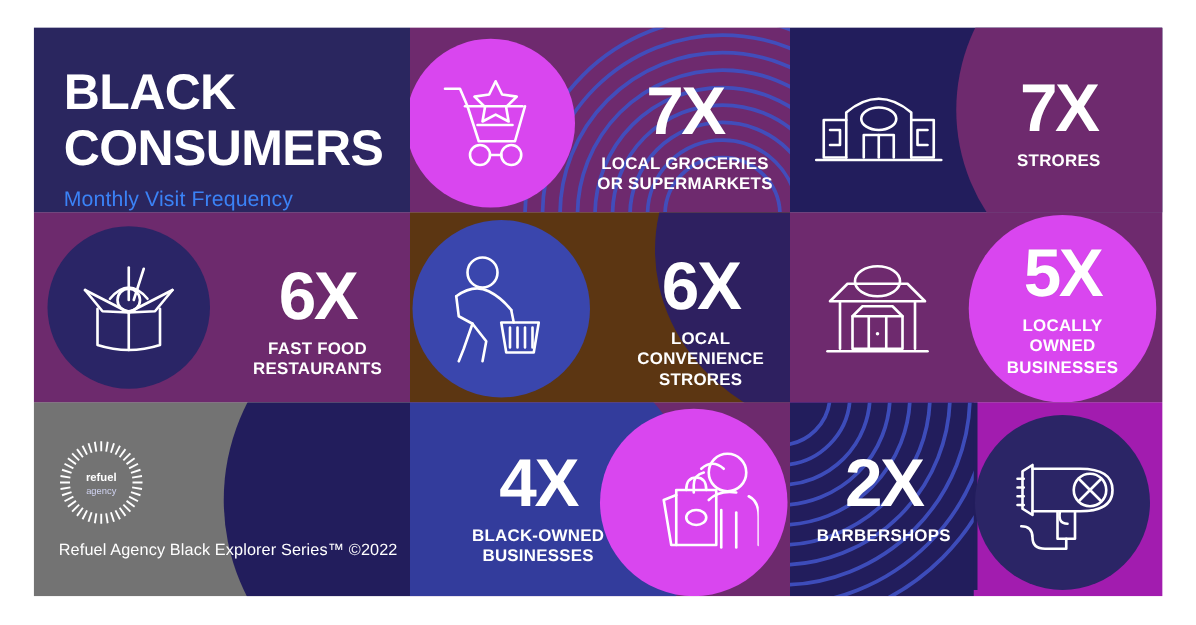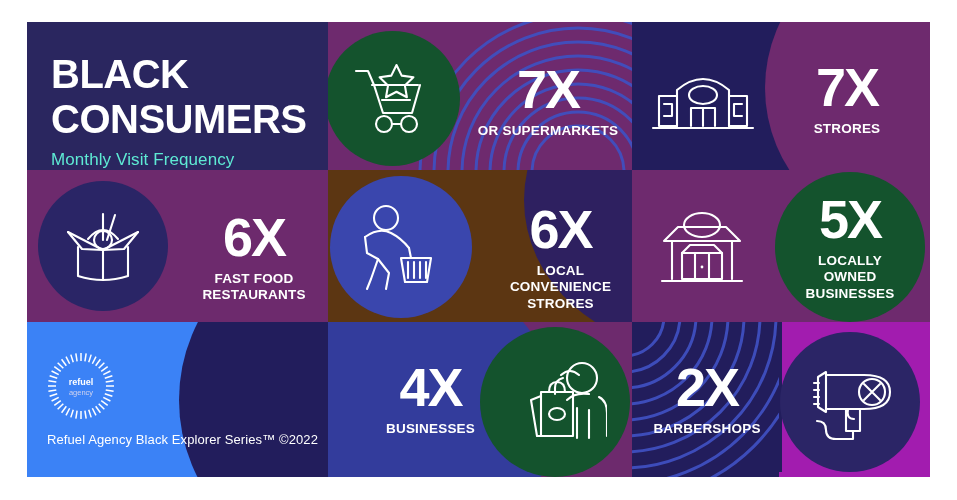--- a/index.html
+++ b/index.html
@@ -30,21 +30,21 @@
   .cell-inner {
     position: absolute;
     inset: 0;
   }
   
   .bg-navy      { background: #2a265f; }
   .bg-deepnavy  { background: #221d5c; }
   .bg-plum      { background: #6e2a6e; }
   .bg-magenta   { background: #6d2a6d; }
   .bg-brown     { background: #5c3612; }
-  .bg-royal     { background: #3b82f6; }
+  .bg-royal     { background: #737373; }
   .bg-blue      { background: #333c9c; }
   .bg-lav       { background: #a21caf; }
   .bg-darkviolet{ background: #2e2060; }
 
   
   .blob {
     position: absolute;
     border-radius: 50%;
   }
   .corner-wedge {
@@ -58,21 +58,21 @@
   .arc-ring { fill: none; stroke: #3f4fbf; stroke-width: 3; opacity: .95; }
 
   
   .icon-circle {
     position: absolute;
     border-radius: 50%;
     display: flex;
     align-items: center;
     justify-content: center;
   }
-  .c-black { background: #14532d; }
+  .c-black { background: #d946ef; }
   .c-navy  { background: #2a2566; }
   .c-royal { background: #3a46ad; }
   .c-indigo{ background: #2b2566; }
   .icon-circle svg { display: block; }
   .ico { fill: none; stroke: #ffffff; stroke-width: 2.1; stroke-linecap: round; stroke-linejoin: round; }
 
   
   .stat {
     position: absolute;
     text-align: center;
@@ -106,21 +106,21 @@
   .title-wrap .t1, .title-wrap .t2 {
     display: block;
     color: #ffffff;
     font-weight: bold;
     font-size: 40px;
     letter-spacing: -0.5px;
     line-height: 1.12;
   }
   .title-wrap .sub {
     display: block;
-    color: #5eead4;
+    color: #3b82f6;
     font-size: 17px;
     margin-top: 8px;
     letter-spacing: .1px;
   }
 
   
   .logo-wrap { position: absolute; left: 18px; top: 28px; width: 72px; height: 72px; z-index: 6;}
   .logo-text {
     position: absolute;
     left: 20px;
@@ -174,20 +174,21 @@
           <path class="ico" d="M30 38 h28"></path>
           <circle class="ico" cx="32" cy="62" r="8"></circle>
           <circle class="ico" cx="57" cy="62" r="8"></circle>
           <path class="ico" d="M40 62 h9"></path>
           <path class="ico" d="M44.5 3 l5.2 10.6 11.7 1.7 -8.5 8.3 2 11.6 -10.4 -5.5 -10.5 5.5 2 -11.6 -8.4 -8.3 11.7 -1.7 z"></path>
         </svg>
       </span>
     </div>
     <div class="stat" style="left:140px; top:40px; width:160px;">
       <span class="num">7X</span>
+      <span class="lbl">LOCAL GROCERIES</span>
       <span class="lbl">OR SUPERMARKETS</span>
     </div>
   </div>
 
   <div class="cell bg-deepnavy">
     <div class="cell-inner bg-deepnavy"></div>
     <div class="blob bg-plum" style="left:133px; top:-84px; width:300px; height:300px;"></div>
     <div class="icon-circle" style="left:6px; top:14px; width:130px; height:125px;">
       <span>
         <svg width="108" height="70" viewBox="0 0 108 70">
@@ -338,20 +339,21 @@
       </svg>
     </div>
     <div class="logo-text">Refuel Agency Black Explorer Series™ ©2022</div>
   </div>
 
   <div class="cell bg-magenta">
     <div class="cell-inner bg-magenta"></div>
     <div class="blob bg-blue" style="left:-120px; top:-60px; width:350px; height:300px;"></div>
     <div class="stat" style="left:10px; top:38px; width:185px;">
       <span class="num">4X</span>
+      <span class="lbl">BLACK-OWNED</span>
       <span class="lbl">BUSINESSES</span>
     </div>
     <div class="icon-circle c-black" style="left:152px; top:5px; width:150px; height:150px;">
       <span>
         <svg width="104" height="84" viewBox="0 0 104 84">
           <circle class="ico" cx="79" cy="18" r="15"></circle>
           <path class="ico" d="M58 15 q9 -8 18 0"></path>
           <path class="ico" d="M96 37 q8 4 8 16 V76"></path>
           <path class="ico" d="M64 40 q8 -8 22 -6"></path>
           <path class="ico" d="M74 48 V78"></path>

